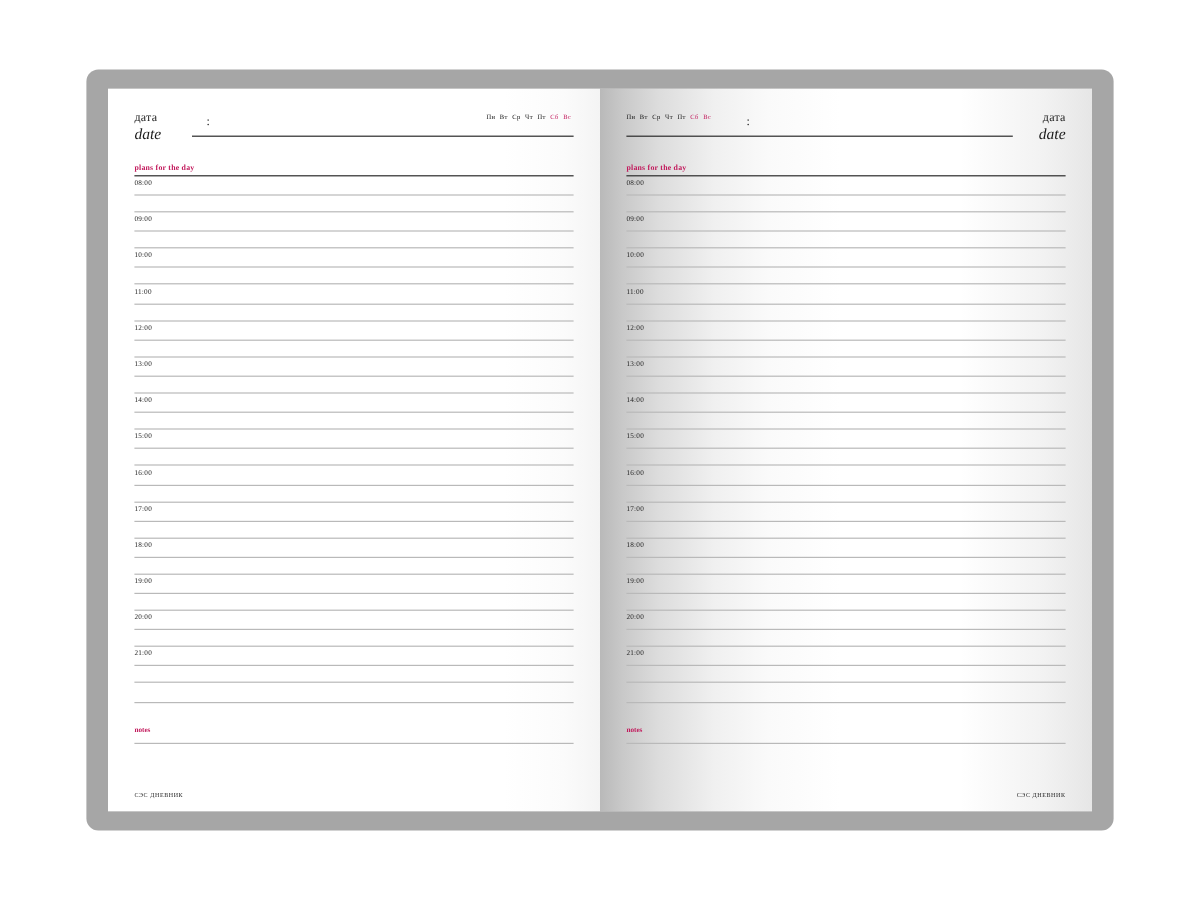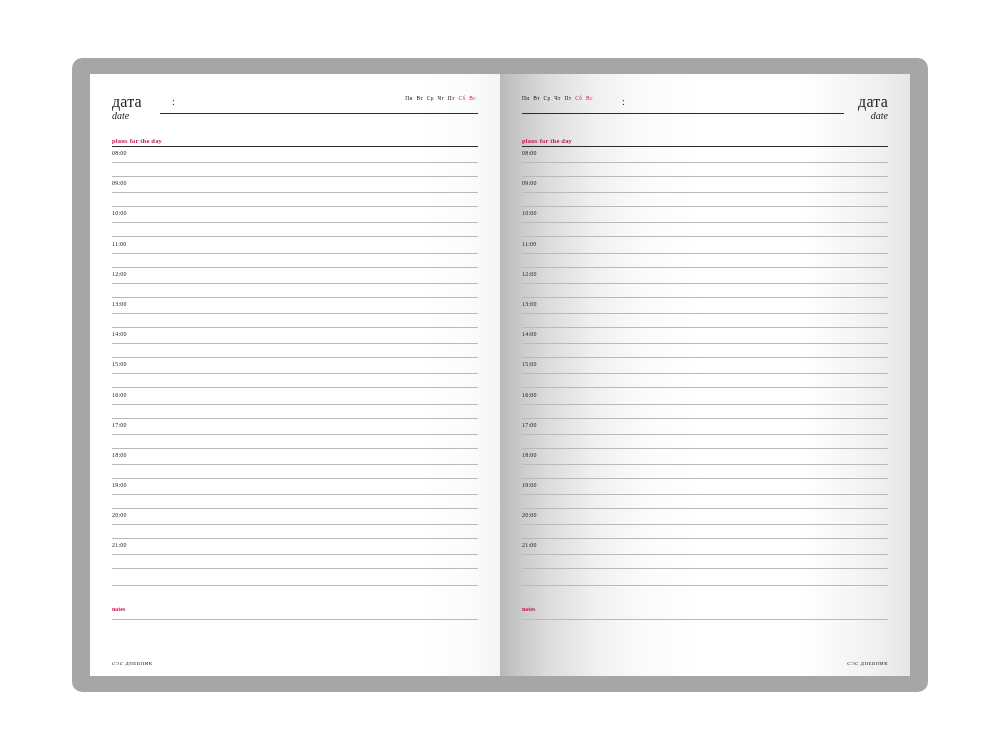--- a/index.html
+++ b/index.html
@@ -65,26 +65,26 @@
     position: relative;
     height: 34px;
   }
   .hdr-date {
     position: absolute;
     top: 0;
     font-family: "Liberation Serif", serif;
     line-height: 1.05;
   }
   .hdr-date .ru {
-    font-size: 16px;
+    font-size: 10px;
     color: #1a1a1a;
     letter-spacing: .2px;
   }
   .hdr-date .en {
-    font-size: 10px;
+    font-size: 13px;
     color: #1a1a1a;
     font-style: italic;
   }
   .left .hdr-date { left: 0; text-align: left; }
   .right .hdr-date { right: 0; text-align: right; }
 
   .hdr-colon {
     position: absolute;
     top: 2px;
     font-size: 10px;

